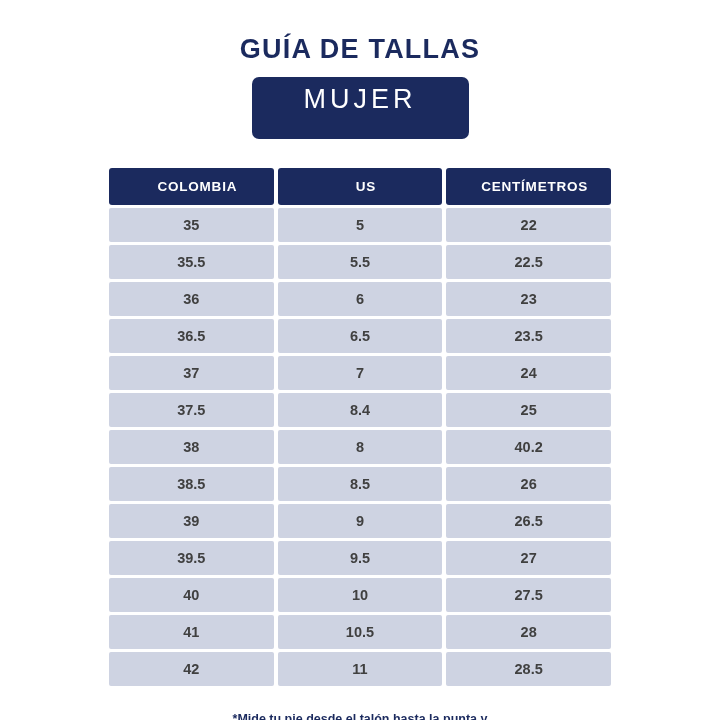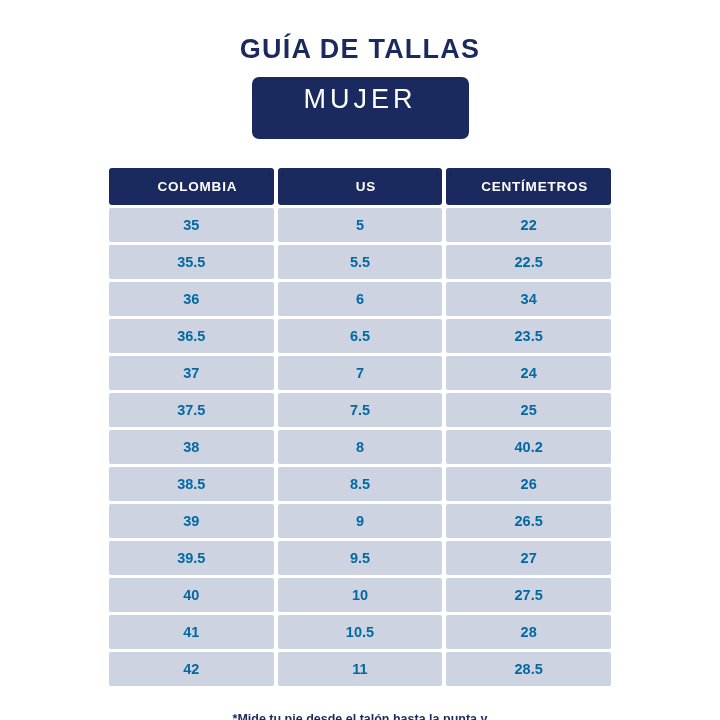--- a/index.html
+++ b/index.html
@@ -56,21 +56,21 @@
     color: #ffffff;
     font-size: 13.5px;
     font-weight: bold;
     letter-spacing: 0.8px;
     padding: 11px 0 11px 12px;
     text-align: center;
     border-radius: 3px;
   }
   table.size-table td {
     background: #ced3e2;
-    color: #0369a1;
+    color: #404040;
     font-size: 14.5px;
     font-weight: bold;
     text-align: center;
     padding: 9px 0 9px 0;
     border-radius: 2px;
   }
   .footnote {
     margin-top: 22px;
     font-size: 12.5px;
     font-weight: bold;
@@ -106,35 +106,35 @@
         <td>22</td>
       </tr>
       <tr>
         <td>35.5</td>
         <td>5.5</td>
         <td>22.5</td>
       </tr>
       <tr>
         <td>36</td>
         <td>6</td>
-        <td>34</td>
+        <td>23</td>
       </tr>
       <tr>
         <td>36.5</td>
         <td>6.5</td>
         <td>23.5</td>
       </tr>
       <tr>
         <td>37</td>
         <td>7</td>
         <td>24</td>
       </tr>
       <tr>
         <td>37.5</td>
-        <td>7.5</td>
+        <td>8.4</td>
         <td>25</td>
       </tr>
       <tr>
         <td>38</td>
         <td>8</td>
         <td>40.2</td>
       </tr>
       <tr>
         <td>38.5</td>
         <td>8.5</td>

